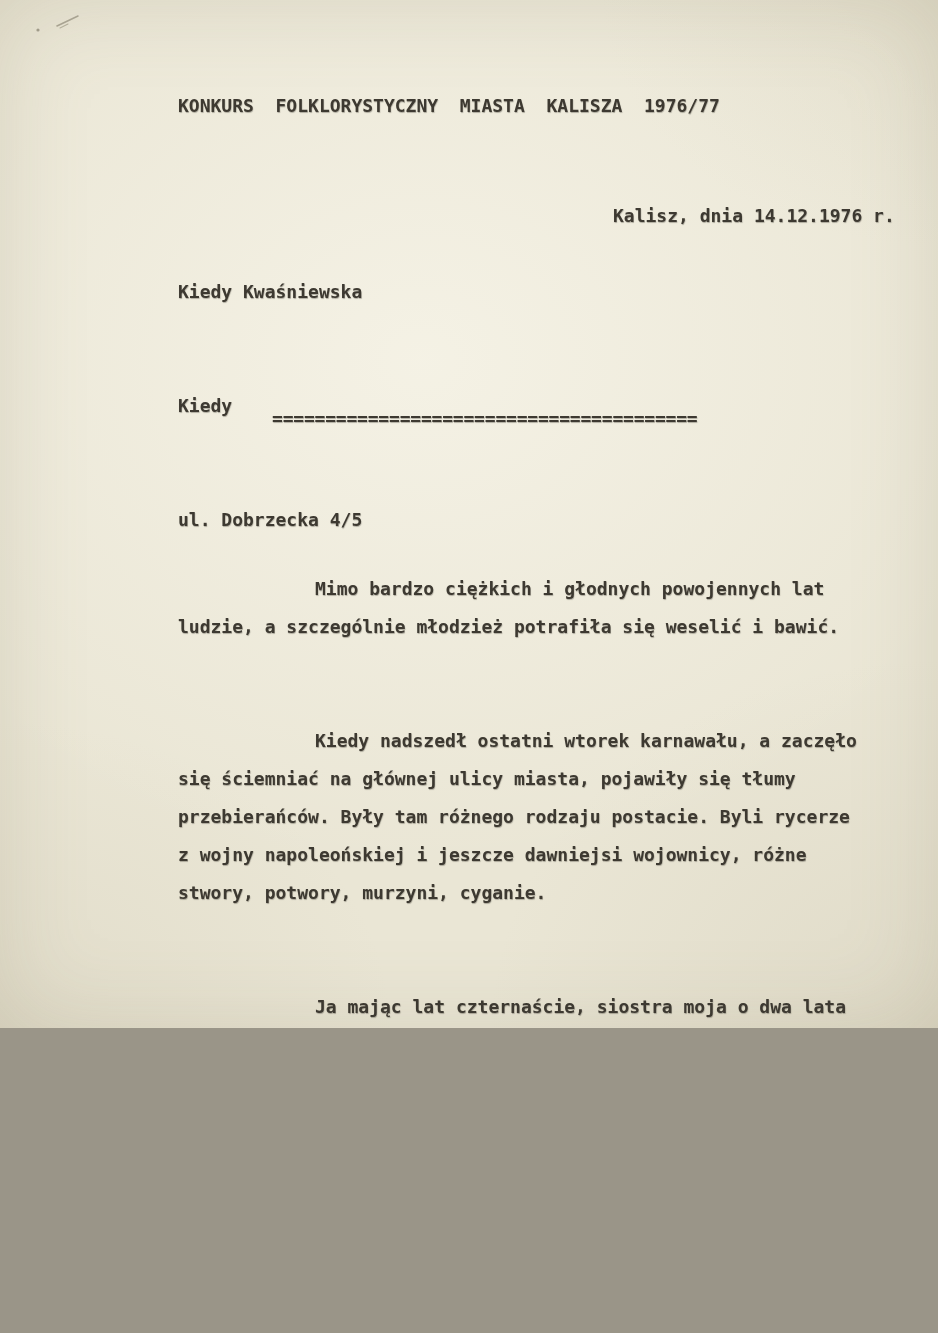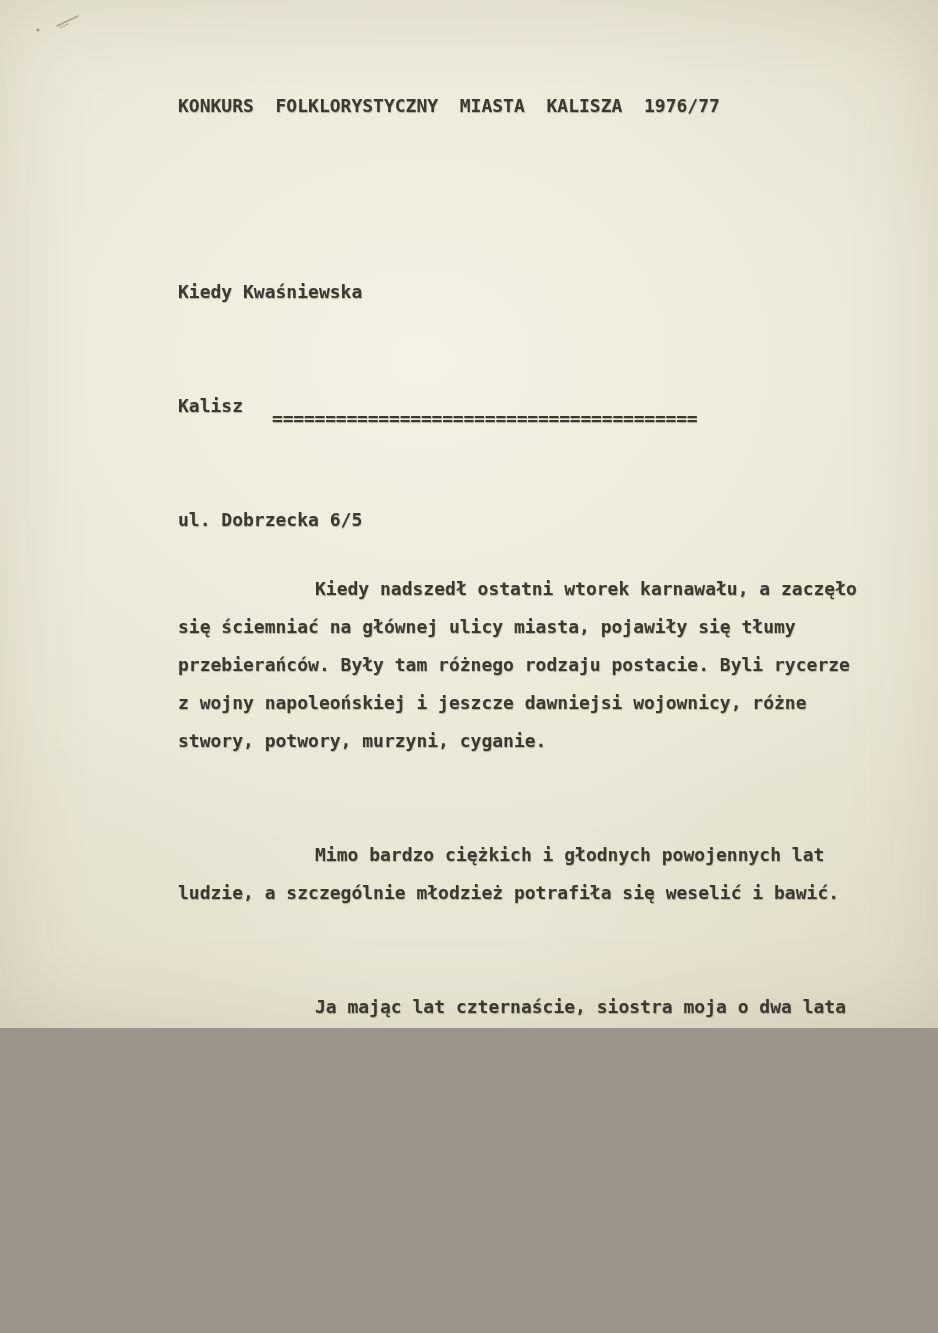--- a/index.html
+++ b/index.html
@@ -66,36 +66,37 @@
   <svg class="pencil-mark" width="70" height="30" viewBox="0 0 70 30">
     <circle cx="14" cy="18" r="1.6" fill="#7d7866"></circle>
     <path d="M33 14 L54 4" stroke="#8a8472" stroke-width="1.6" fill="none" stroke-linecap="round"></path>
     <path d="M36 16 L44 12" stroke="#9a937f" stroke-width="1.1" fill="none" stroke-linecap="round"></path>
   </svg>
 
   <div class="typed header-line">KONKURS  FOLKLORYSTYCZNY  MIASTA  KALISZA  1976/77</div>
 
   <div class="typed author-block">
     <div>Kiedy Kwaśniewska</div>
-    <div>Kalisz</div>
-    <div>ul. Dobrzecka 6/5</div>
+    <div>Kiedy</div>
+    <div>ul. Dobrzecka 4/5</div>
   </div>
 
+  <div class="typed dateline">Kalisz, dnia 14.12.1976 r.</div>
 
 
   <div class="typed doc-underline">========================================</div>
 
   <div class="typed doc-body">
+    <div class="para indent">Mimo bardzo ciężkich i głodnych powojennych lat
+ludzie, a szczególnie młodzież potrafiła się weselić i bawić.</div>
     <div class="para indent">Kiedy nadszedł ostatni wtorek karnawału, a zaczęło
 się ściemniać na głównej ulicy miasta, pojawiły się tłumy
 przebierańców. Były tam różnego rodzaju postacie. Byli rycerze
 z wojny napoleońskiej i jeszcze dawniejsi wojownicy, różne
 stwory, potwory, murzyni, cyganie.</div>
-    <div class="para indent">Mimo bardzo ciężkich i głodnych powojennych lat
-ludzie, a szczególnie młodzież potrafiła się weselić i bawić.</div>
     <div class="para indent">Ja mając lat czternaście, siostra moja o dwa lata
 młodsza, koleżanki moje rówieśnice poprzebierałyśmy się za cyga-
 nów. Mnie wybrały za królową cyganów. Powycinałyśmy różnej
 wielkości kółka, kółeczka z kolorowego i świecącego papieru,
 ponieważ miałam czarne, bardzo długie i grube warkocze, poplotły
 mi osiem warkoczyków i w każdy miałam wplecione te kółeczka nawle-
 czone przedtem na nitki. Spódnicę fartuch i bluzkę z cekinami
 i koronkami dała mi moja mama. Strój ten trzymała zanaftalinowany
 w kufrze. Nie był to wprawdzie podobny do cygańskiego, ale jakoś
 dał się upodobnić.</div>

